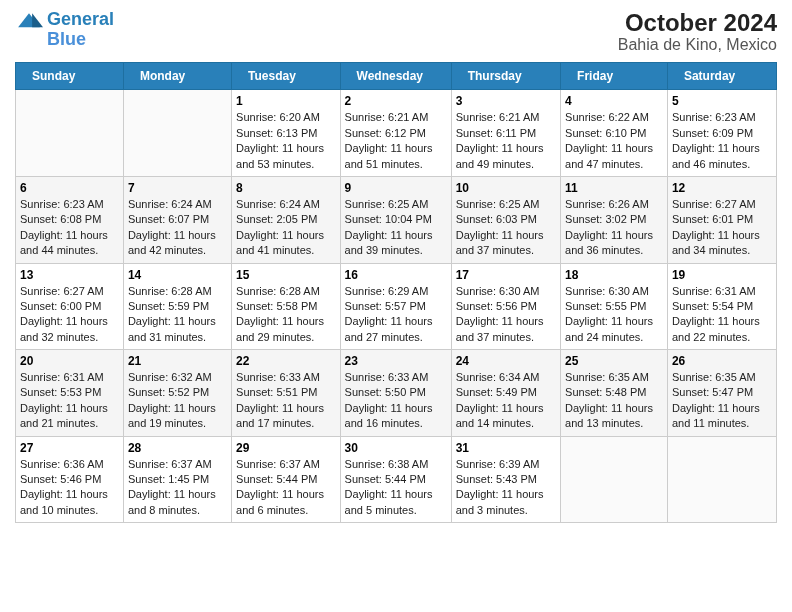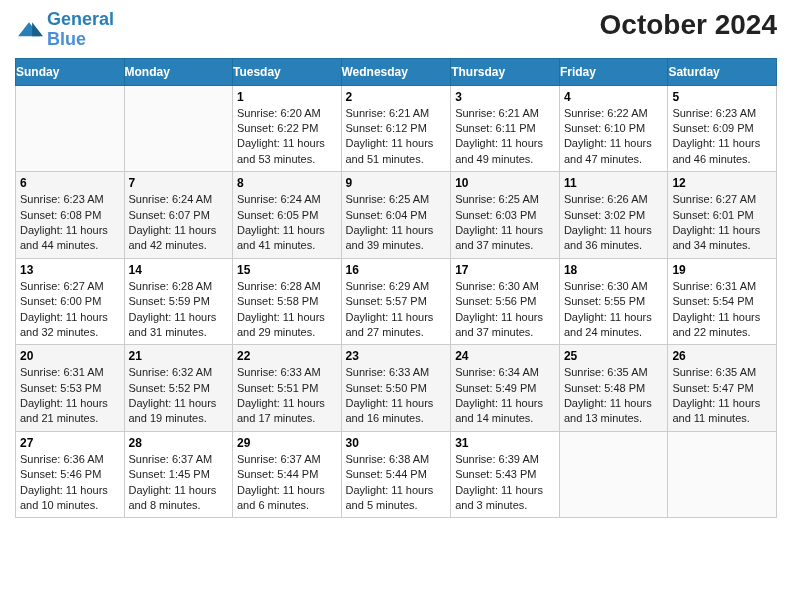--- a/index.html
+++ b/index.html
@@ -17,58 +17,57 @@
       padding: 10px 15px 15px 15px;
     }
     .header {
       display: flex;
       justify-content: space-between;
       align-items: flex-start;
       margin-bottom: 8px;
     }
     .logo {
       display: flex;
-      align-items: center;
       gap: 4px;
     }
     .logo-text {
       font-size: 18px;
       font-weight: bold;
       color: #2a2a2a;
       line-height: 1.1;
     }
     .logo-text span {
       color: #4a90d9;
     }
     .logo-icon {
       width: 28px;
       height: 22px;
     }
     .title-block {
       text-align: right;
     }
     .month-title {
-      font-size: 28px;
+      font-size: 24px;
       font-weight: bold;
       color: #222;
       line-height: 1.1;
     }
     .location-title {
       font-size: 16px;
       color: #555;
     }
     .calendar {
       width: 100%;
       border-collapse: collapse;
       font-size: 11px;
     }
     .calendar thead tr th {
       background: #2980b9;
       color: #fff;
-      padding: 6px 0;
+      padding: 6px 16px;
       font-size: 12px;
       font-weight: bold;
       border: 1px solid #1e6fa0;
       text-align: left;
     }
     .calendar tbody tr td {
       border: 1px solid #ccc;
       vertical-align: top;
       padding: 4px 4px;
       width: 113px;
@@ -105,20 +104,21 @@
         <polygon points="22,4 36,22 22,22" fill="#1a5e8a"></polygon>
       </svg>
       <div>
         <div class="logo-text">
           <span style="color:#2980b9">General</span><br><span>Blue</span>
         </div>
       </div>
     </div>
     <div class="title-block">
       <div class="month-title">October 2024</div>
+      <div class="location-title">Bahia de Kino, Mexico</div>
     </div>
   </div>
 
   <table class="calendar">
     <thead>
       <tr>
       <th>Sunday</th>
           <th>Monday</th>
           <th>Tuesday</th>
           <th>Wednesday</th>
@@ -128,21 +128,21 @@
         </tr>
     </thead>
     <tbody id="calendar-body">
     <tr>
           <td class="empty-cell"></td>
           <td class="empty-cell"></td>
           <td>
         <span class="day-num">1</span>
         <div class="day-detail">
           <span>Sunrise: 6:20 AM</span><br>
-          <span>Sunset: 6:22 PM</span><br>
+          <span>Sunset: 6:13 PM</span><br>
           <span>Daylight: 11 hours and 53 minutes.</span>
         </div>
       </td>
           <td>
         <span class="day-num">2</span>
         <div class="day-detail">
           <span>Sunrise: 6:21 AM</span><br>
           <span>Sunset: 6:12 PM</span><br>
           <span>Daylight: 11 hours and 51 minutes.</span>
         </div>
@@ -186,29 +186,29 @@
         <div class="day-detail">
           <span>Sunrise: 6:24 AM</span><br>
           <span>Sunset: 6:07 PM</span><br>
           <span>Daylight: 11 hours and 42 minutes.</span>
         </div>
       </td>
           <td>
         <span class="day-num">8</span>
         <div class="day-detail">
           <span>Sunrise: 6:24 AM</span><br>
-          <span>Sunset: 6:05 PM</span><br>
+          <span>Sunset: 2:05 PM</span><br>
           <span>Daylight: 11 hours and 41 minutes.</span>
         </div>
       </td>
           <td>
         <span class="day-num">9</span>
         <div class="day-detail">
           <span>Sunrise: 6:25 AM</span><br>
-          <span>Sunset: 6:04 PM</span><br>
+          <span>Sunset: 10:04 PM</span><br>
           <span>Daylight: 11 hours and 39 minutes.</span>
         </div>
       </td>
           <td>
         <span class="day-num">10</span>
         <div class="day-detail">
           <span>Sunrise: 6:25 AM</span><br>
           <span>Sunset: 6:03 PM</span><br>
           <span>Daylight: 11 hours and 37 minutes.</span>
         </div>

